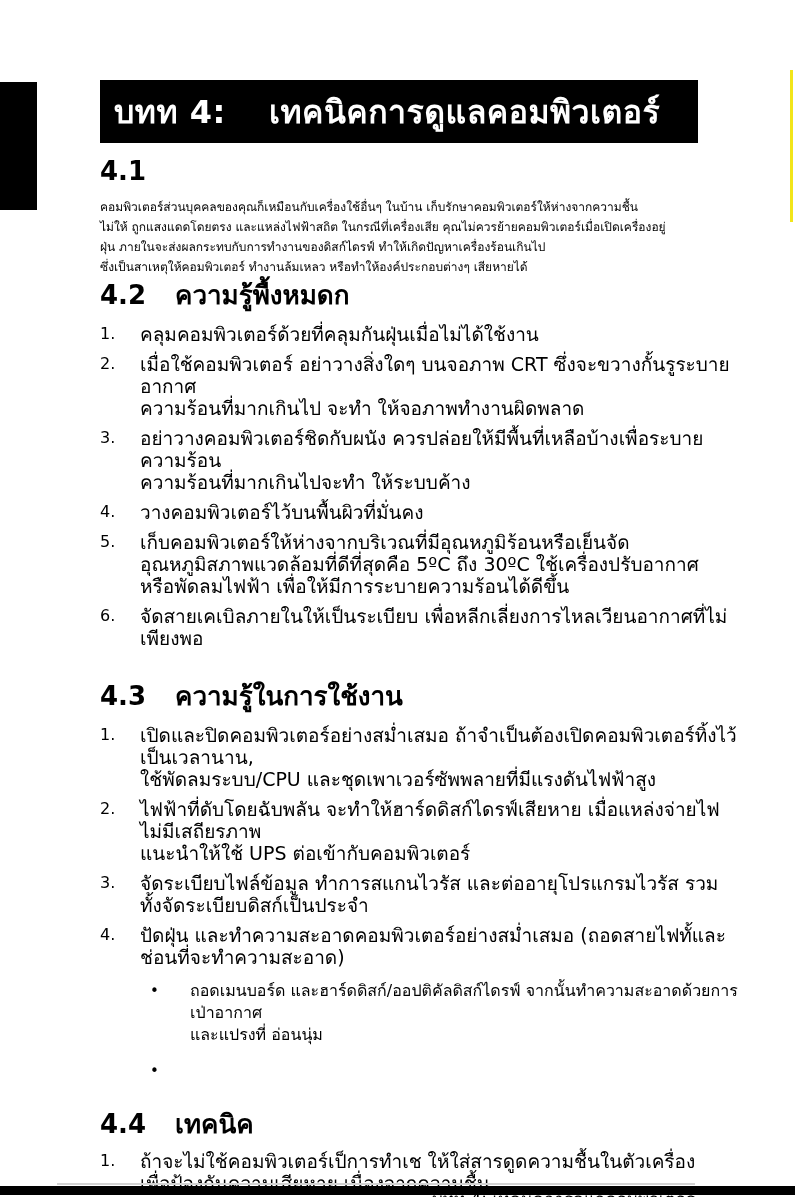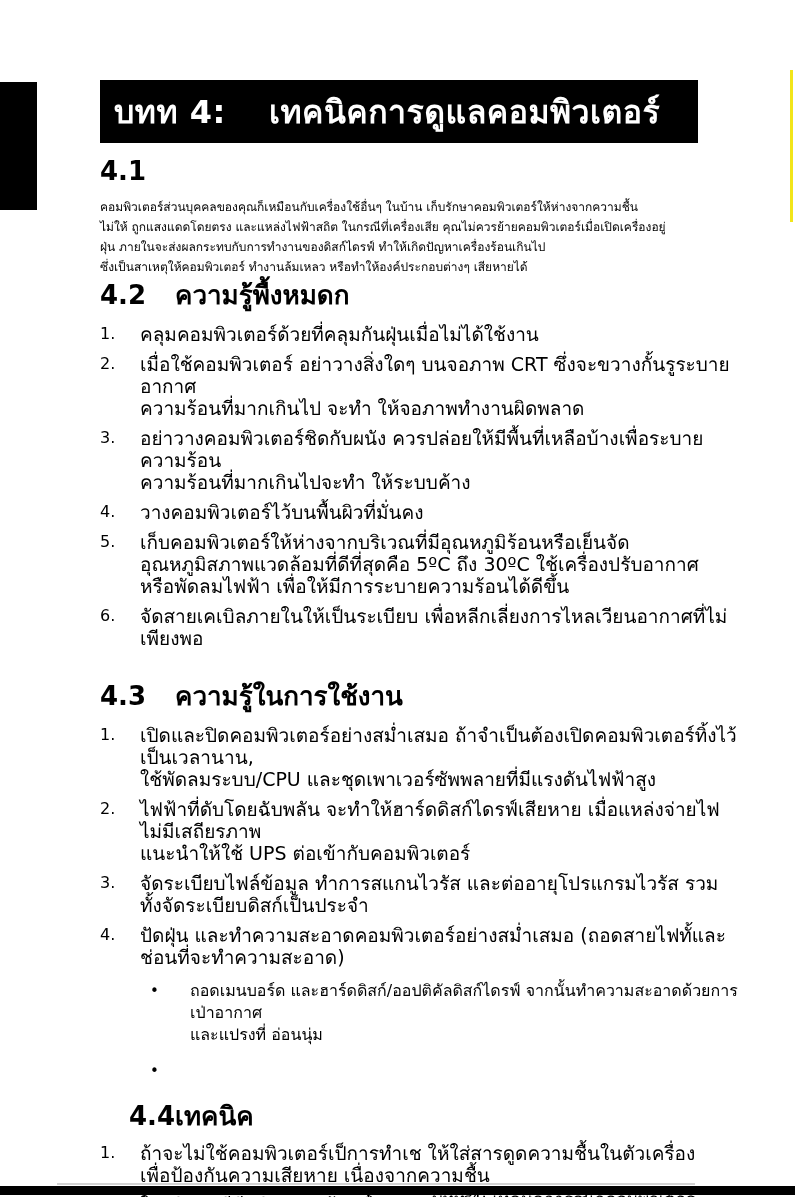--- a/index.html
+++ b/index.html
@@ -42,21 +42,21 @@
   .chapter-bar .chap-title { flex: 1; margin-left: 25px; }
   .section-heading {
     display: flex; align-items: baseline;
     font-weight: bold; font-size: 26px;
     line-height: 36px;
   }
   .section-heading .sec-num { width: 75px; flex: 0 0 auto; }
   .h-41 { margin-top: 10px; }
   .h-42 { margin-top: 0; }
   .h-43 { margin-top: 29px; }
-  .h-44 { margin-top: 16px; text-align: right; }
+  .h-44 { margin-top: 24px; }
   .body-par {
     margin-top: 8px;
     font-size: 12px; line-height: 20px;
     white-space: pre-line;
     width: 640px;
   }
   .num-list { margin-top: 10px; }
   .list-row { display: flex; align-items: flex-start; }
   .list-row .li-num { width: 40px; flex: 0 0 auto; font-size: 16px; line-height: 22px; }
   .list-row .li-text { flex: 1; font-size: 19px; line-height: 22px; white-space: pre-line; }

